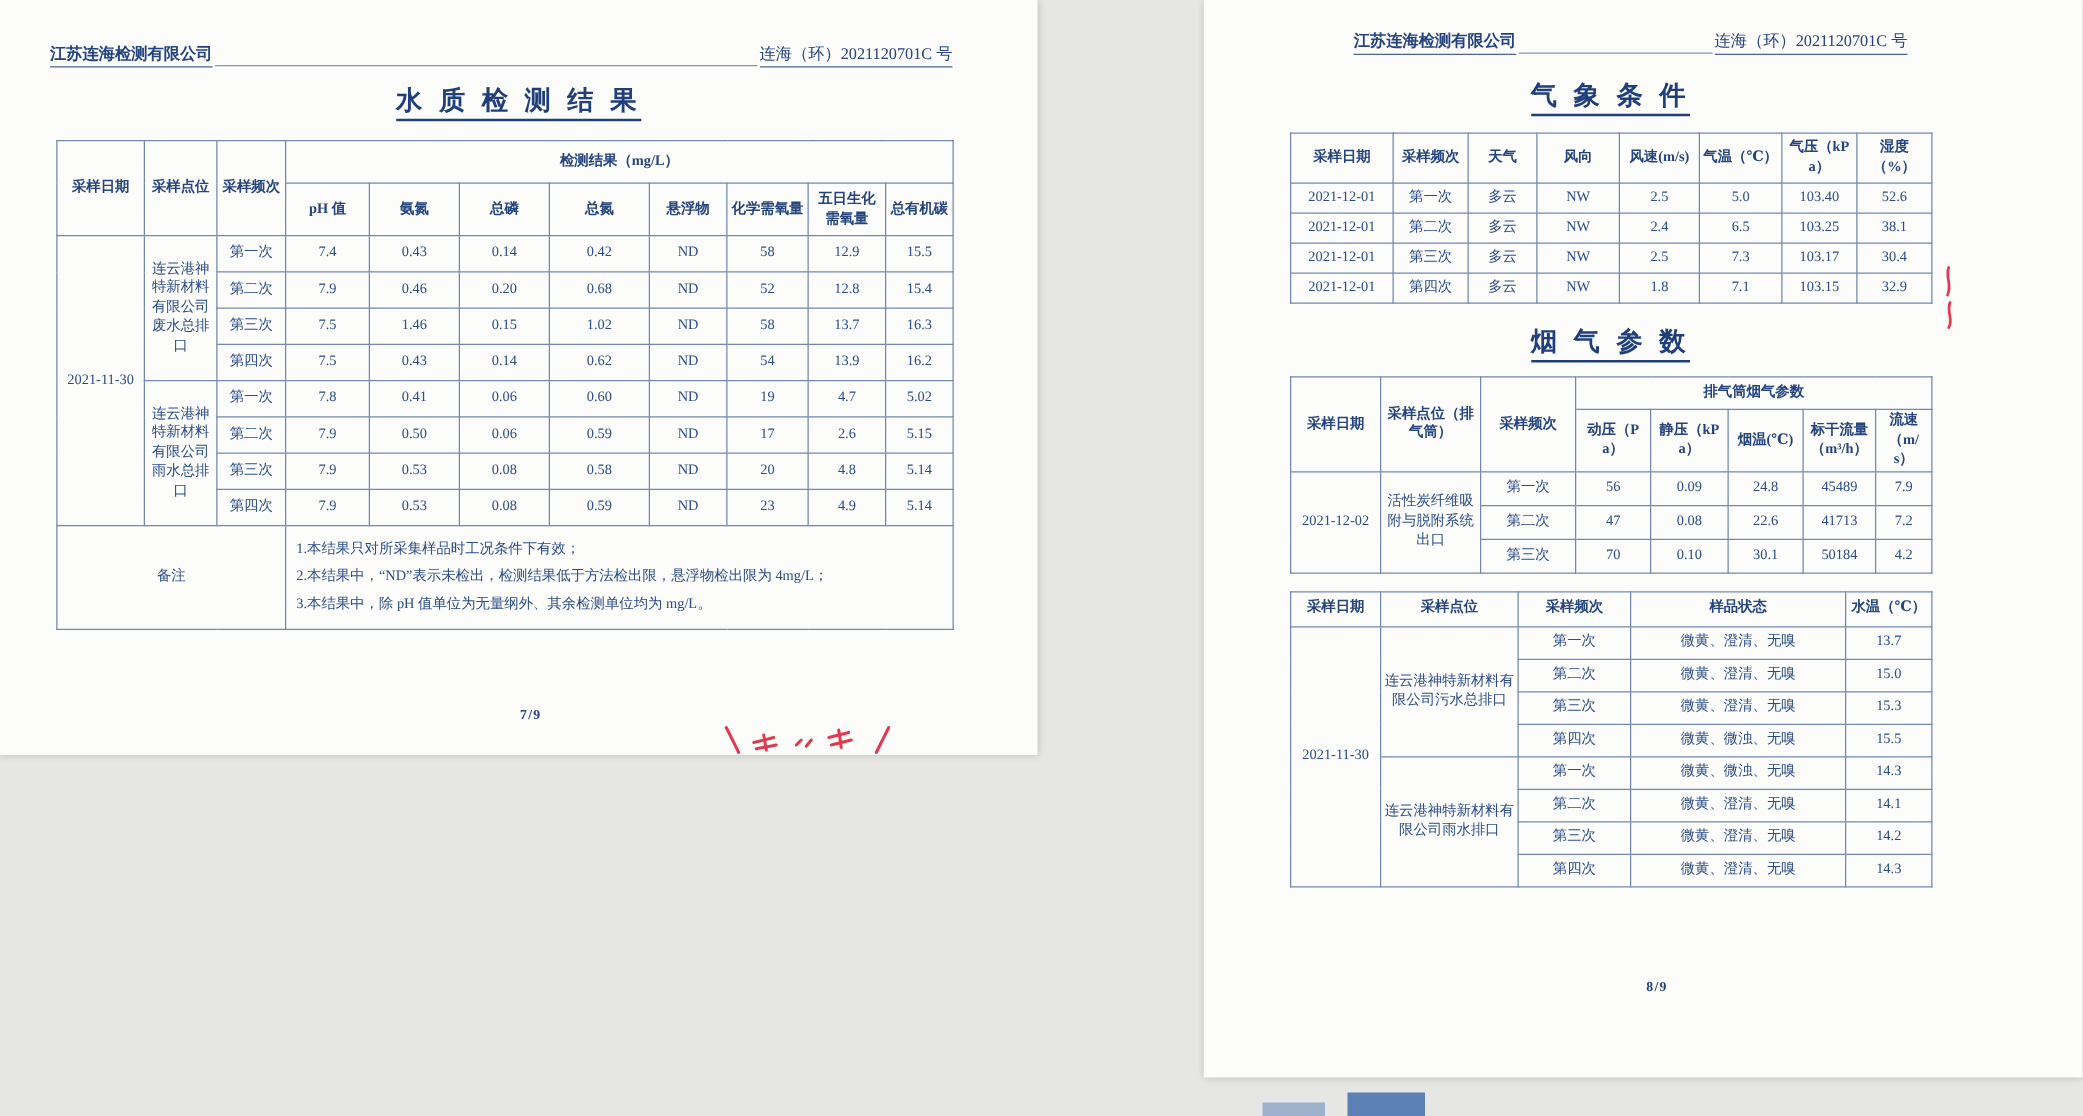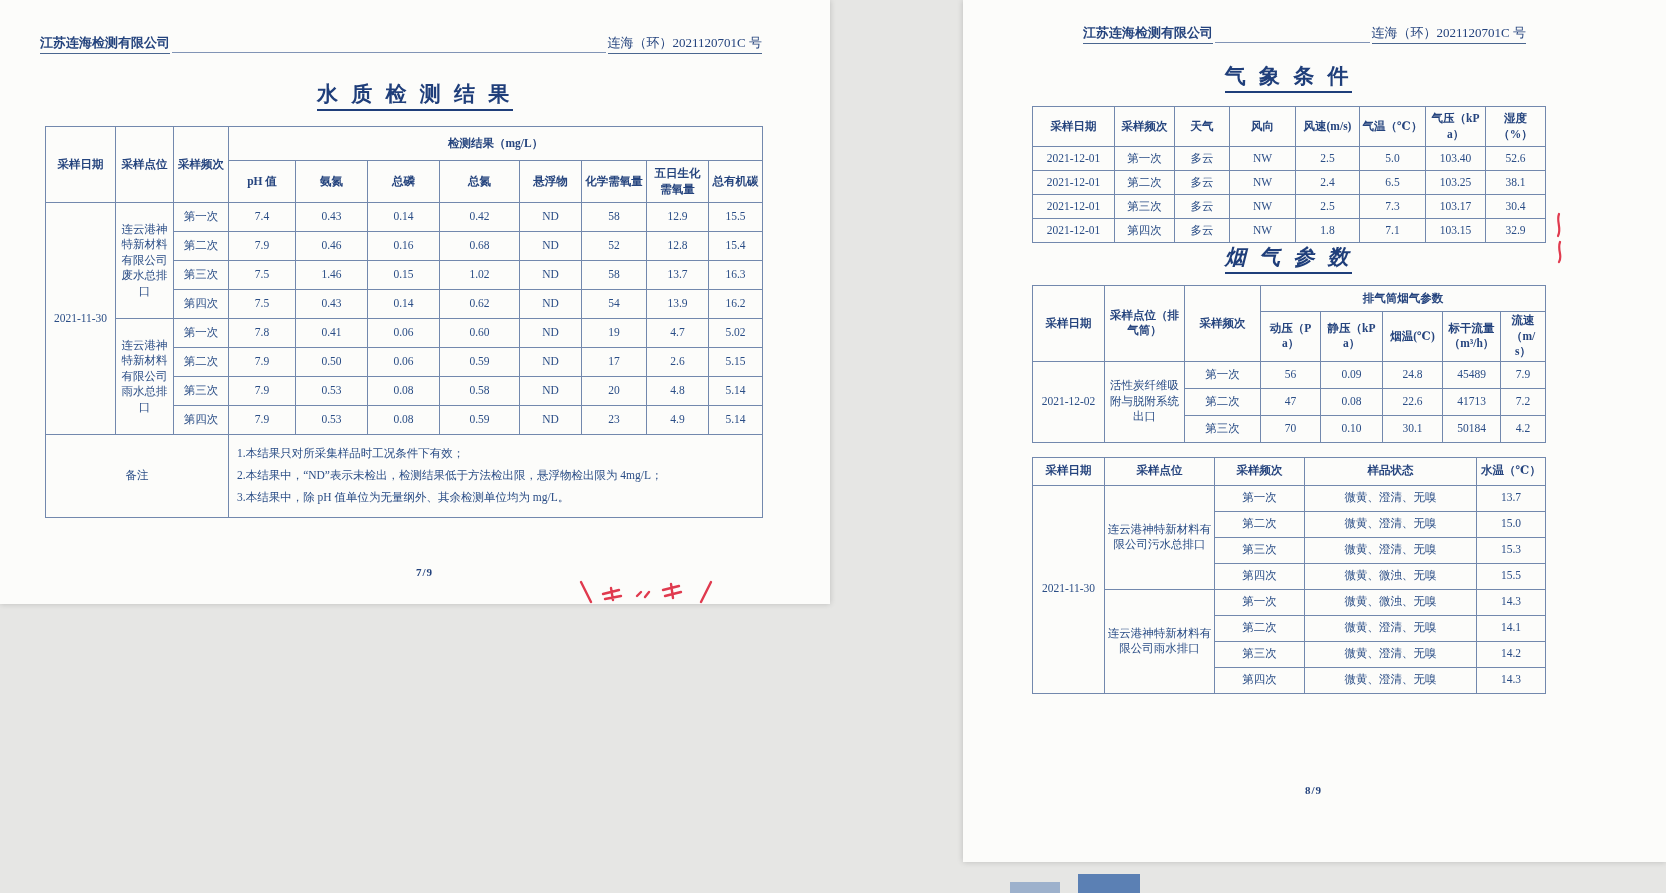--- a/index.html
+++ b/index.html
@@ -18,21 +18,21 @@
   .page-right .doc-header{margin:24px 140px 0 120px;}
   .company{font-weight:bold;font-size:13px;color:#24437d;border-bottom:1px solid #4a668f;padding-bottom:1px;white-space:nowrap;}
   .hdr-line{flex:1;border-bottom:1px solid #8194b5;height:1px;margin:0 2px 1px 2px;}
   .report-no{font-size:13px;color:#24437d;border-bottom:1px solid #4a668f;padding-bottom:1px;white-space:nowrap;}
 
   .doc-title{
     text-align:center;font-weight:bold;color:#1f3e7a;
     font-size:21px;letter-spacing:4px;
   }
   .doc-title > span{border-bottom:2px solid #1f3e7a;padding-bottom:3px;}
-  .page-left .doc-title{margin-top:26px;}
+  .page-left .doc-title{margin-top:12px;}
   .rt-title{width:513px;margin-left:69px;}
 
   table{border-collapse:collapse;table-layout:fixed;}
   td{
     border:1px solid #7288ad;text-align:center;vertical-align:middle;
     font-size:11.5px;color:#2a4d86;padding:1px 2px;line-height:1.35;
     overflow:hidden;word-break:break-all;
   }
   .hd{font-weight:bold;color:#25447e;}
 
@@ -51,21 +51,21 @@
   .fg-table .grp{height:26px;}
   .fg-table .prm{height:42px;}
   .fg-table .dr{height:27px;}
 
   .sp-table{width:513px;margin:14px 0 0 69px;}
   .sp-table .whd{height:28px;}
   .sp-table .dr{height:26px;}
 
   .page-num{position:absolute;font-size:11px;font-weight:bold;color:#24437d;letter-spacing:1px;}
   .pn-left{left:416px;top:566px;}
-  .pn-right{left:322px;top:784px;padding-left:20px;}
+  .pn-right{left:334px;top:784px;padding-left:20px;}
 
   .stamp-frag{position:absolute;left:575px;top:580px;width:140px;height:24px;}
   .stamp-edge{position:absolute;right:100px;top:212px;width:14px;height:52px;}
   .blue-patch{position:absolute;left:1078px;top:874px;width:62px;height:19px;background:#5b80b4;}
   .blue-patch2{position:absolute;left:1010px;top:882px;width:50px;height:11px;background:#9db1cc;}
 </style>
 </head>
 <body>
 
 <div class="page page-left">
@@ -121,21 +121,21 @@
       <td>0.42</td>
       <td>ND</td>
       <td>58</td>
       <td>12.9</td>
       <td>15.5</td>
     </tr>
     <tr class="dr">
       <td>第二次</td>
       <td>7.9</td>
       <td>0.46</td>
-      <td>0.16</td>
+      <td>0.20</td>
       <td>0.68</td>
       <td>ND</td>
       <td>52</td>
       <td>12.8</td>
       <td>15.4</td>
     </tr>
     <tr class="dr">
       <td>第三次</td>
       <td>7.5</td>
       <td>1.46</td>
@@ -296,21 +296,21 @@
       <td>多云</td>
       <td>NW</td>
       <td>1.8</td>
       <td>7.1</td>
       <td>103.15</td>
       <td>32.9</td>
     </tr>
   </tbody>
     </table>
 
-  <div class="doc-title rt-title" style="font-style:italic;">
+  <div class="doc-title rt-title" style="margin-top:16px;">
     <span>烟 气 参 数</span>
   </div>
 
   <table class="fg-table">
     <colgroup>
       <col style="width:72px">
         <col style="width:80px">
         <col style="width:76px">
       <col style="width:60px">
         <col style="width:62px">

